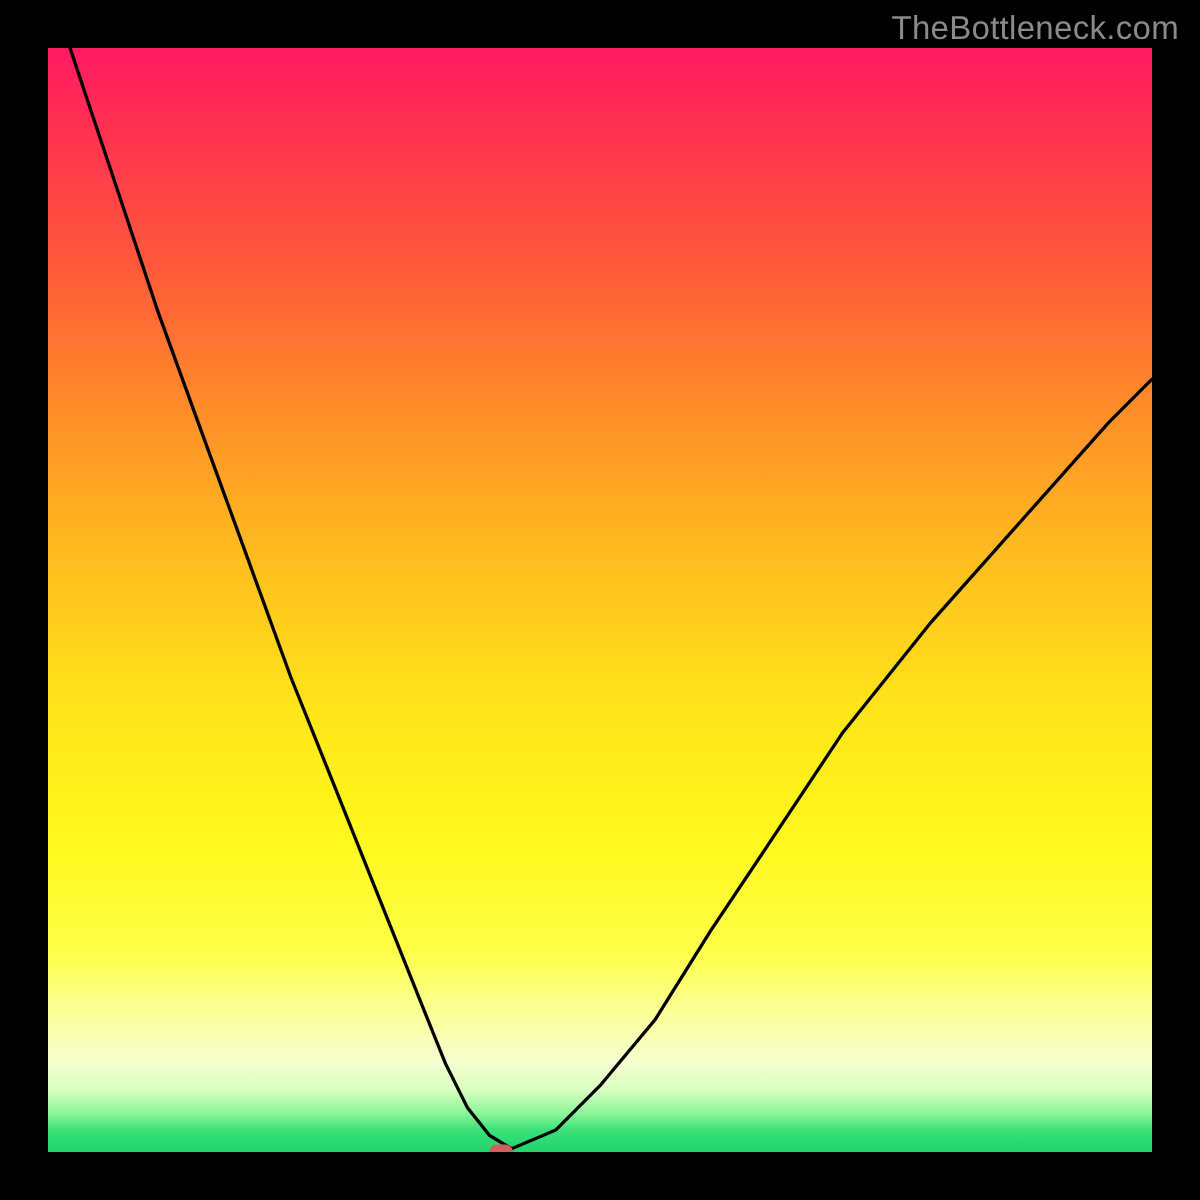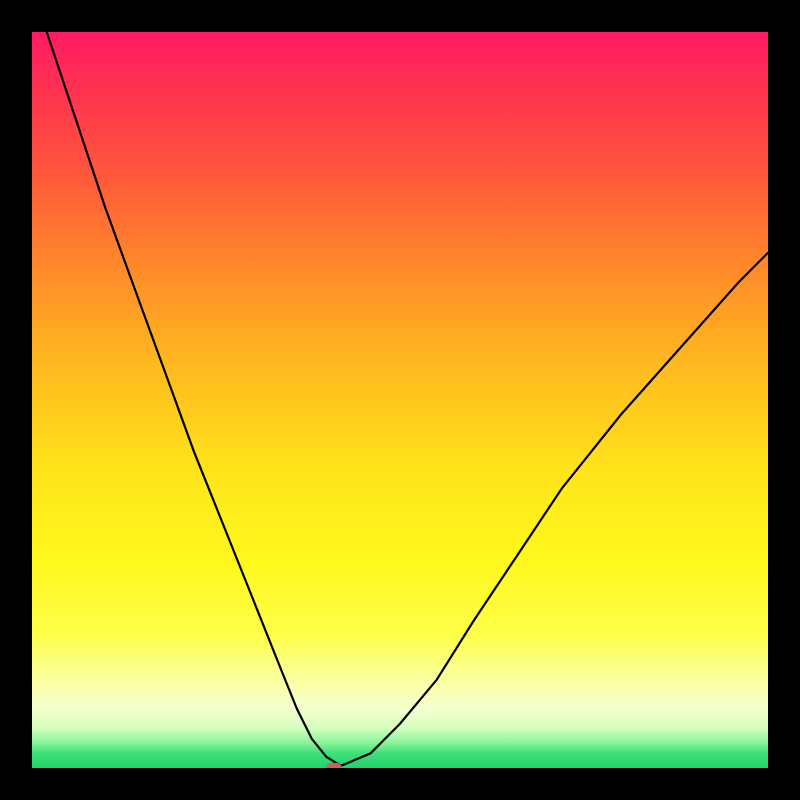--- a/index.html
+++ b/index.html
@@ -72,13 +72,14 @@
 <body>
 
 <div class="frame">
   <div class="plot">
     <div class="gradient"></div>
     <svg class="curve" viewBox="0 0 736 736" preserveAspectRatio="none">
       <path id="curve-path" fill="none" stroke="#000" stroke-width="2.2" stroke-linecap="round" d="M14.7 0.0 L44.2 88.3 L73.6 176.6 L103.0 257.6 L132.5 338.6 L161.9 419.5 L191.4 493.1 L220.8 566.7 L250.2 640.3 L265.0 677.1 L279.7 706.6 L294.4 725.0 L309.1 733.8 L338.6 721.3 L368.0 691.8 L404.8 647.7 L441.6 588.8 L485.8 522.6 L529.9 456.3 L588.8 382.7 L647.7 316.5 L706.6 250.2 L736.0 220.8"></path>
     </svg>
     <div id="marker" class="marker" style="left: 301.76px; top: 736px; background: rgb(208, 96, 96);"></div>
   </div>
+  <div class="watermark">TheBottleneck.com</div>
 </div>
 
 </body></html>

